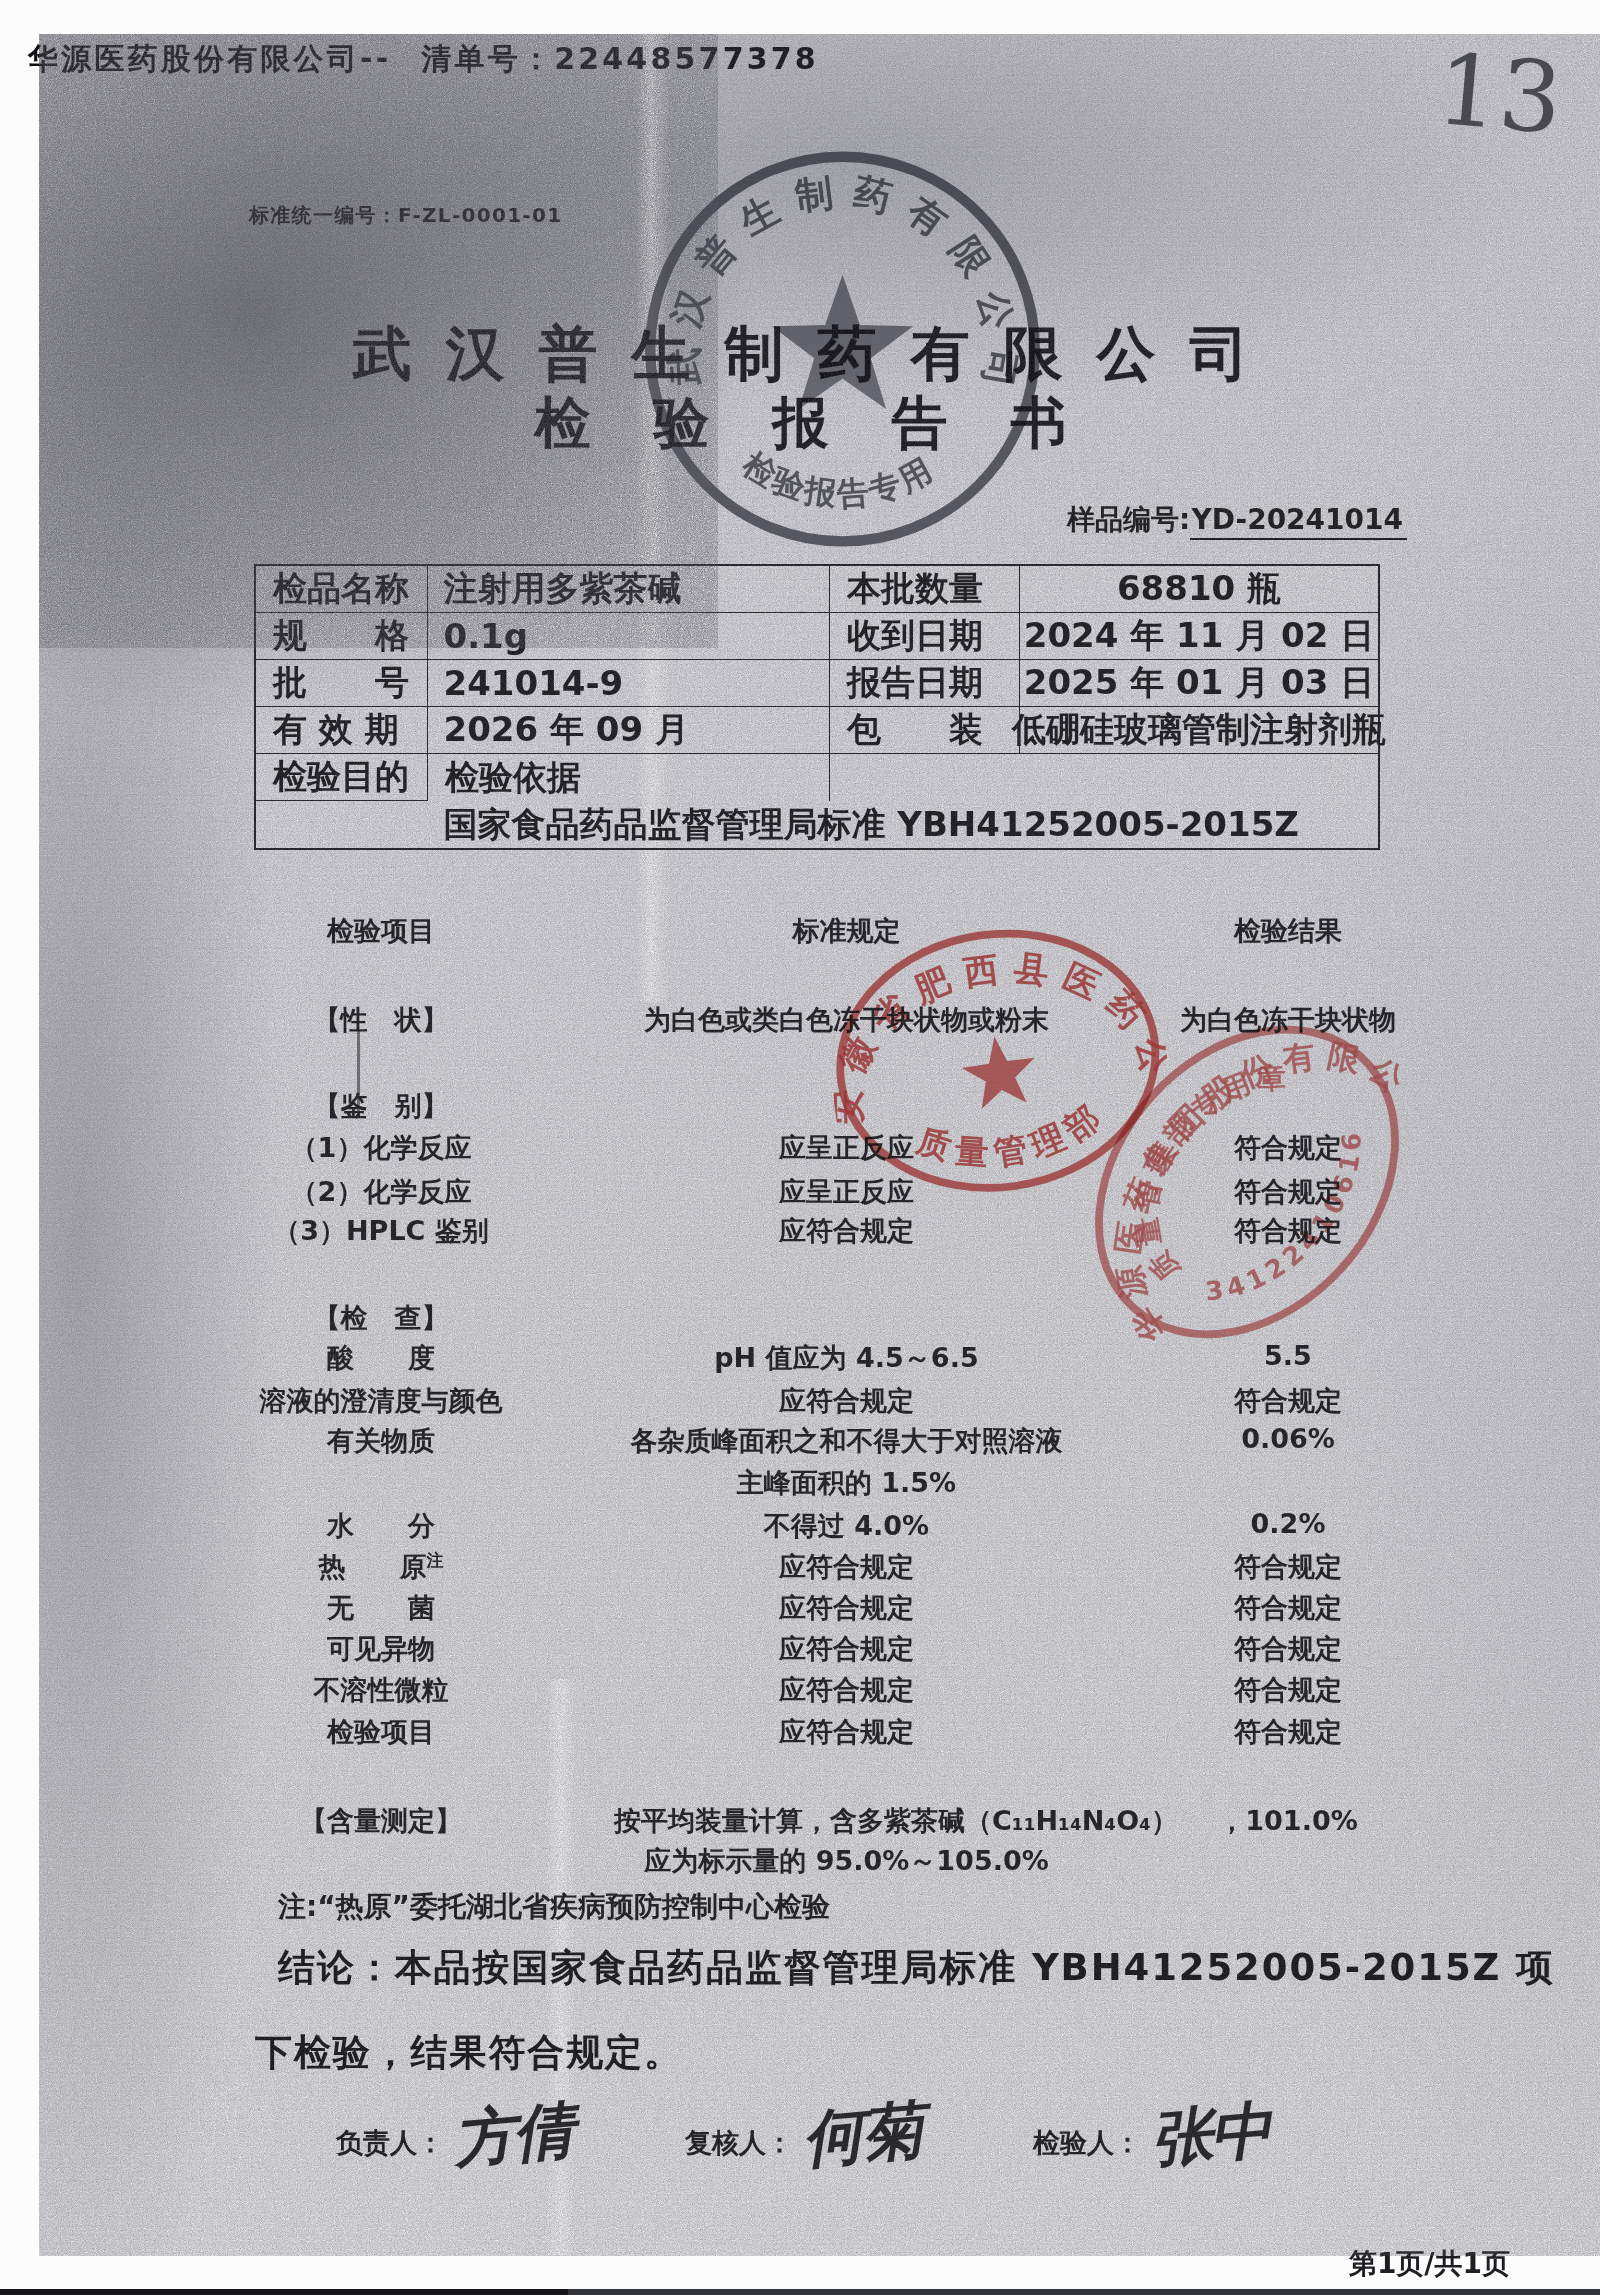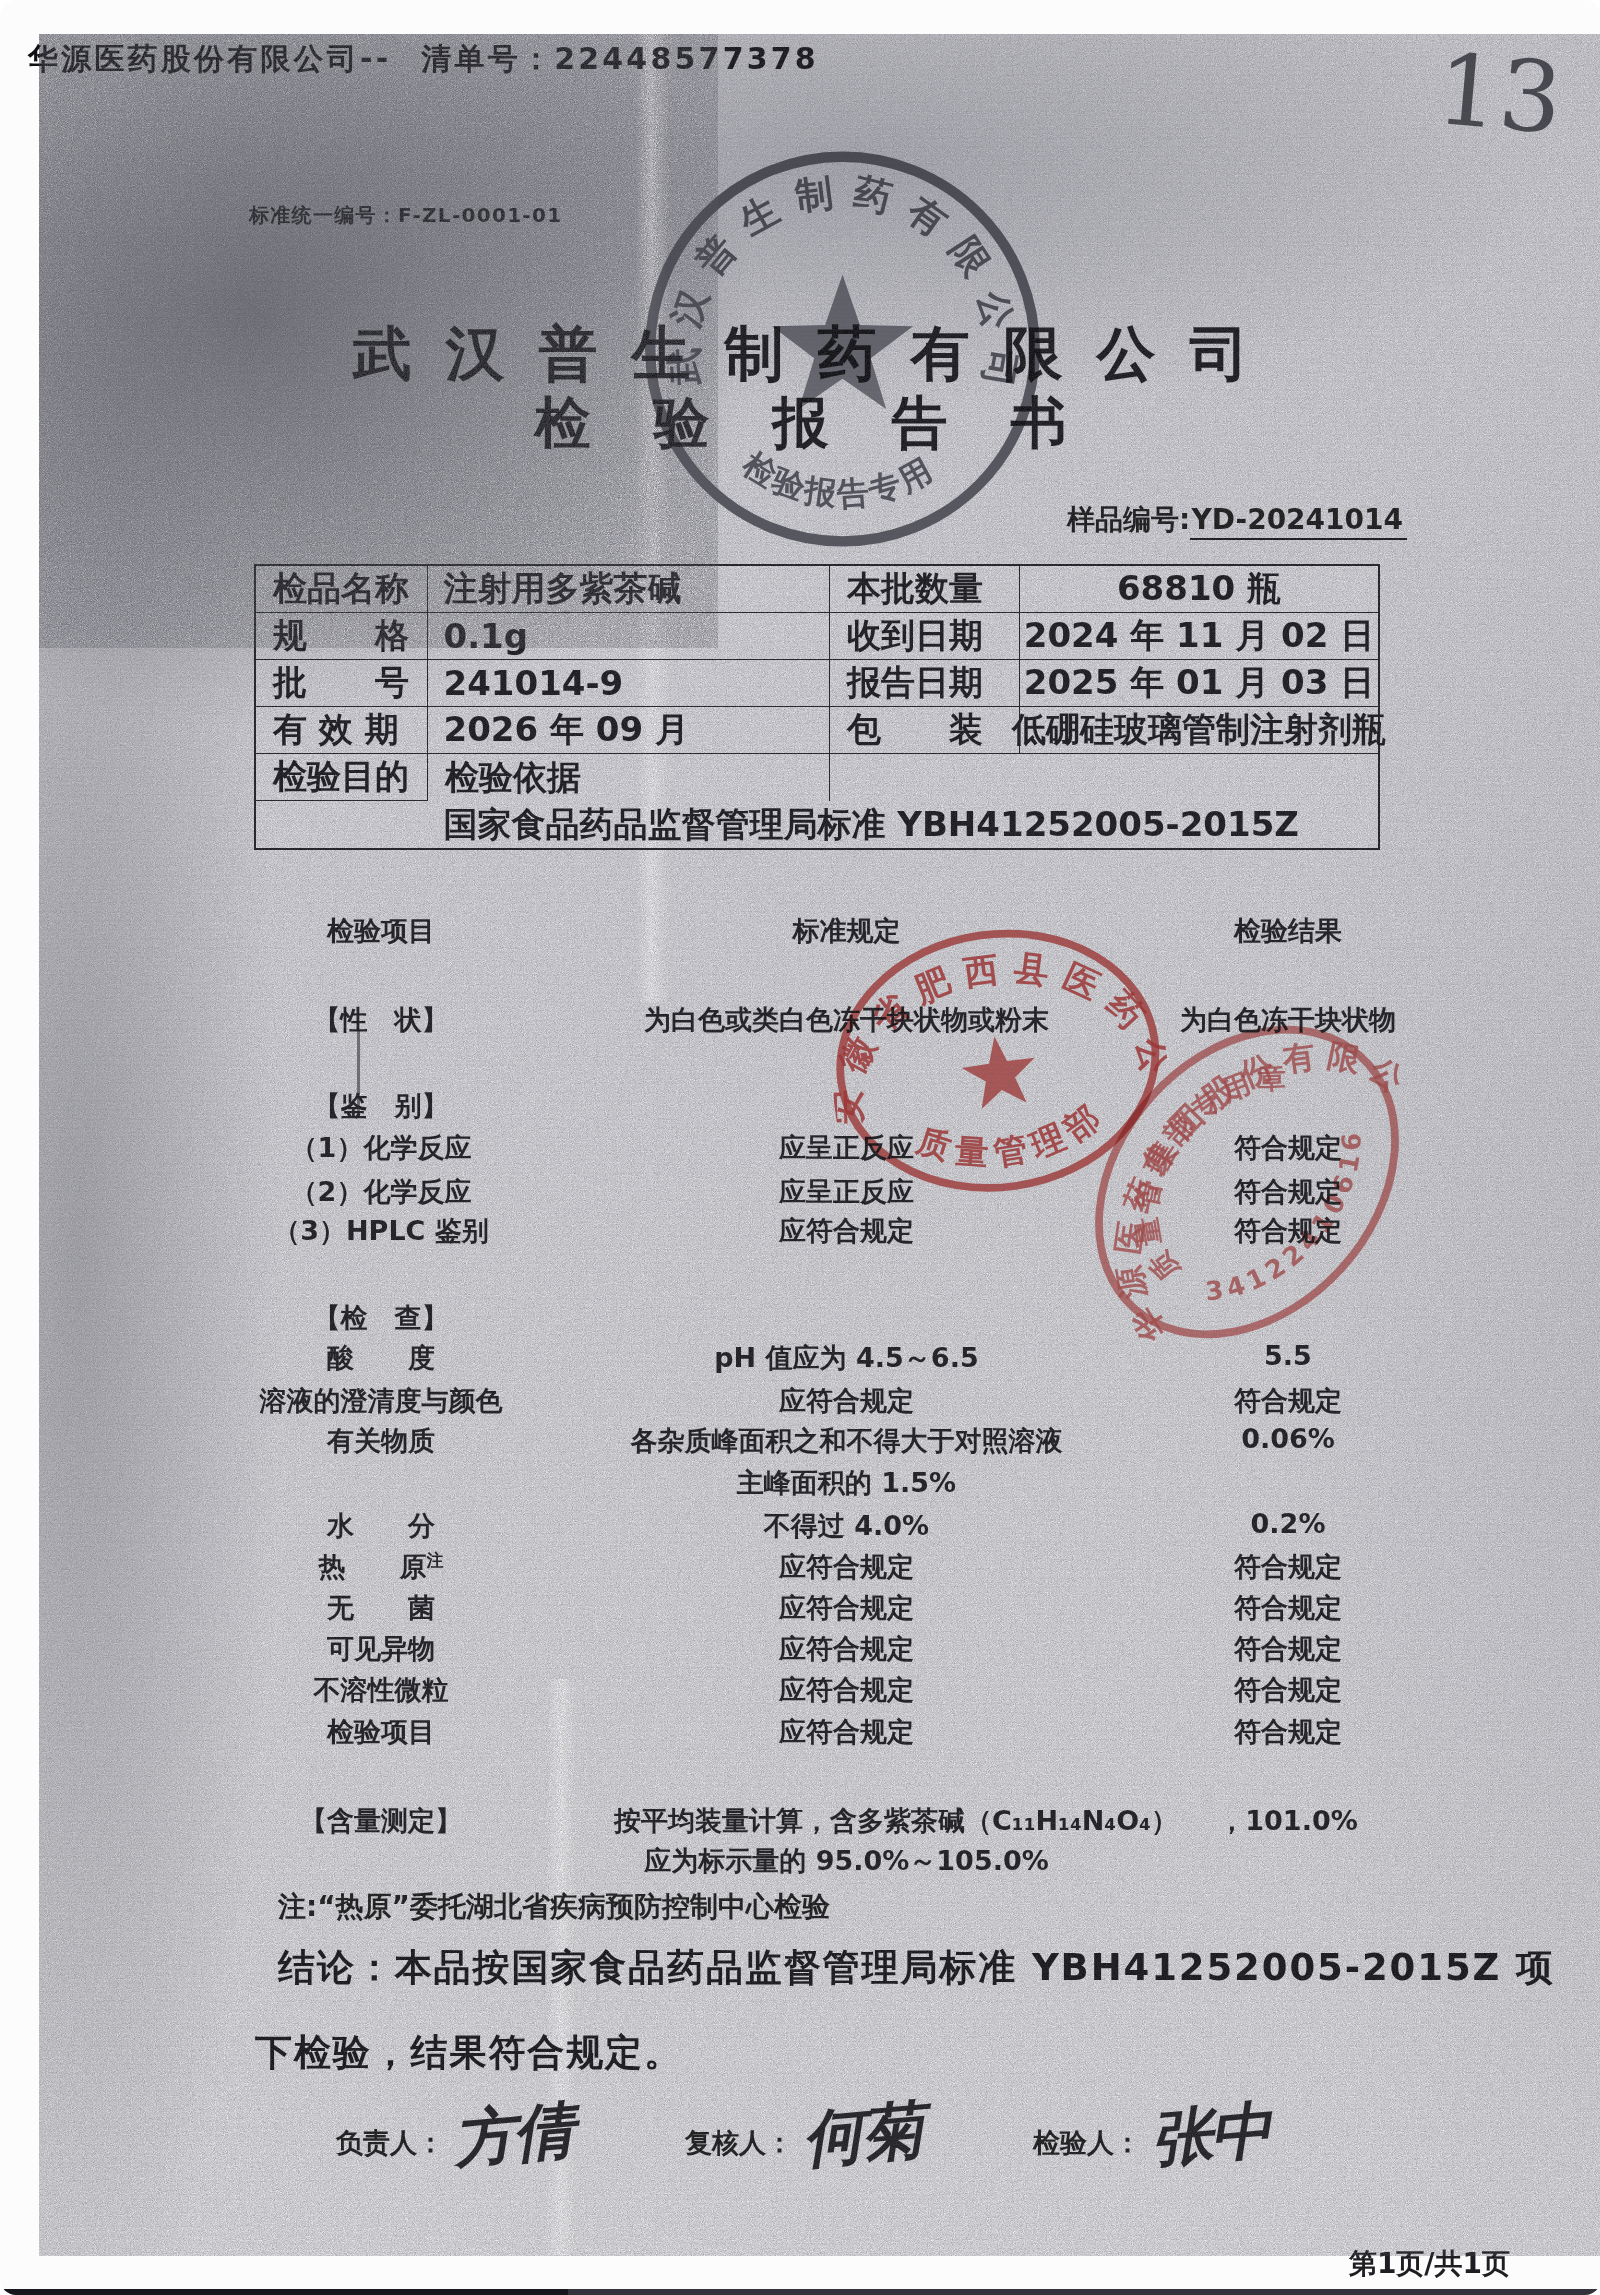--- a/index.html
+++ b/index.html
@@ -1,17 +1,17 @@
 <!DOCTYPE html>
 <html style="font-size:10.3px"><head>
 <meta charset="utf-8">
 <style>
   html,body{margin:0;padding:0;background:#ffffff;}
   .page{position:relative;width:1601px;height:2295px;background:#fcfcfd;overflow:hidden;
-        font-family:"DejaVu Sans","Liberation Sans",sans-serif;color:#161616;border-radius:16px;}
+        font-family:"DejaVu Sans","Liberation Sans",sans-serif;color:#161616;}
   
   .paper{position:absolute;left:39px;top:34px;width:1562px;height:2222px;
          background:linear-gradient(180deg,#d9d9de 0%,#e0e0e5 22%,#e4e4e8 55%,#e8e8eb 85%,#ececef 100%);}
   .blotch{position:absolute;left:39px;top:34px;width:1562px;height:2222px;pointer-events:none;
     background:
       radial-gradient(ellipse 743px 614px at 213px 278px, rgba(38,38,46,.50), rgba(38,38,46,0) 68%),
       radial-gradient(ellipse 969px 336px at 52% 6%, rgba(70,70,82,.26), rgba(70,70,82,0) 72%),
       radial-gradient(ellipse 271px 1550px at 2.5% 55%, rgba(60,60,70,.30), rgba(60,60,70,0) 75%),
       radial-gradient(ellipse 452px 1421px at 101% 60%, rgba(130,130,142,.16), rgba(130,130,142,0) 78%);}
   .streak-a{position:absolute;left:636px;top:34px;width:34px;height:969px;pointer-events:none;

